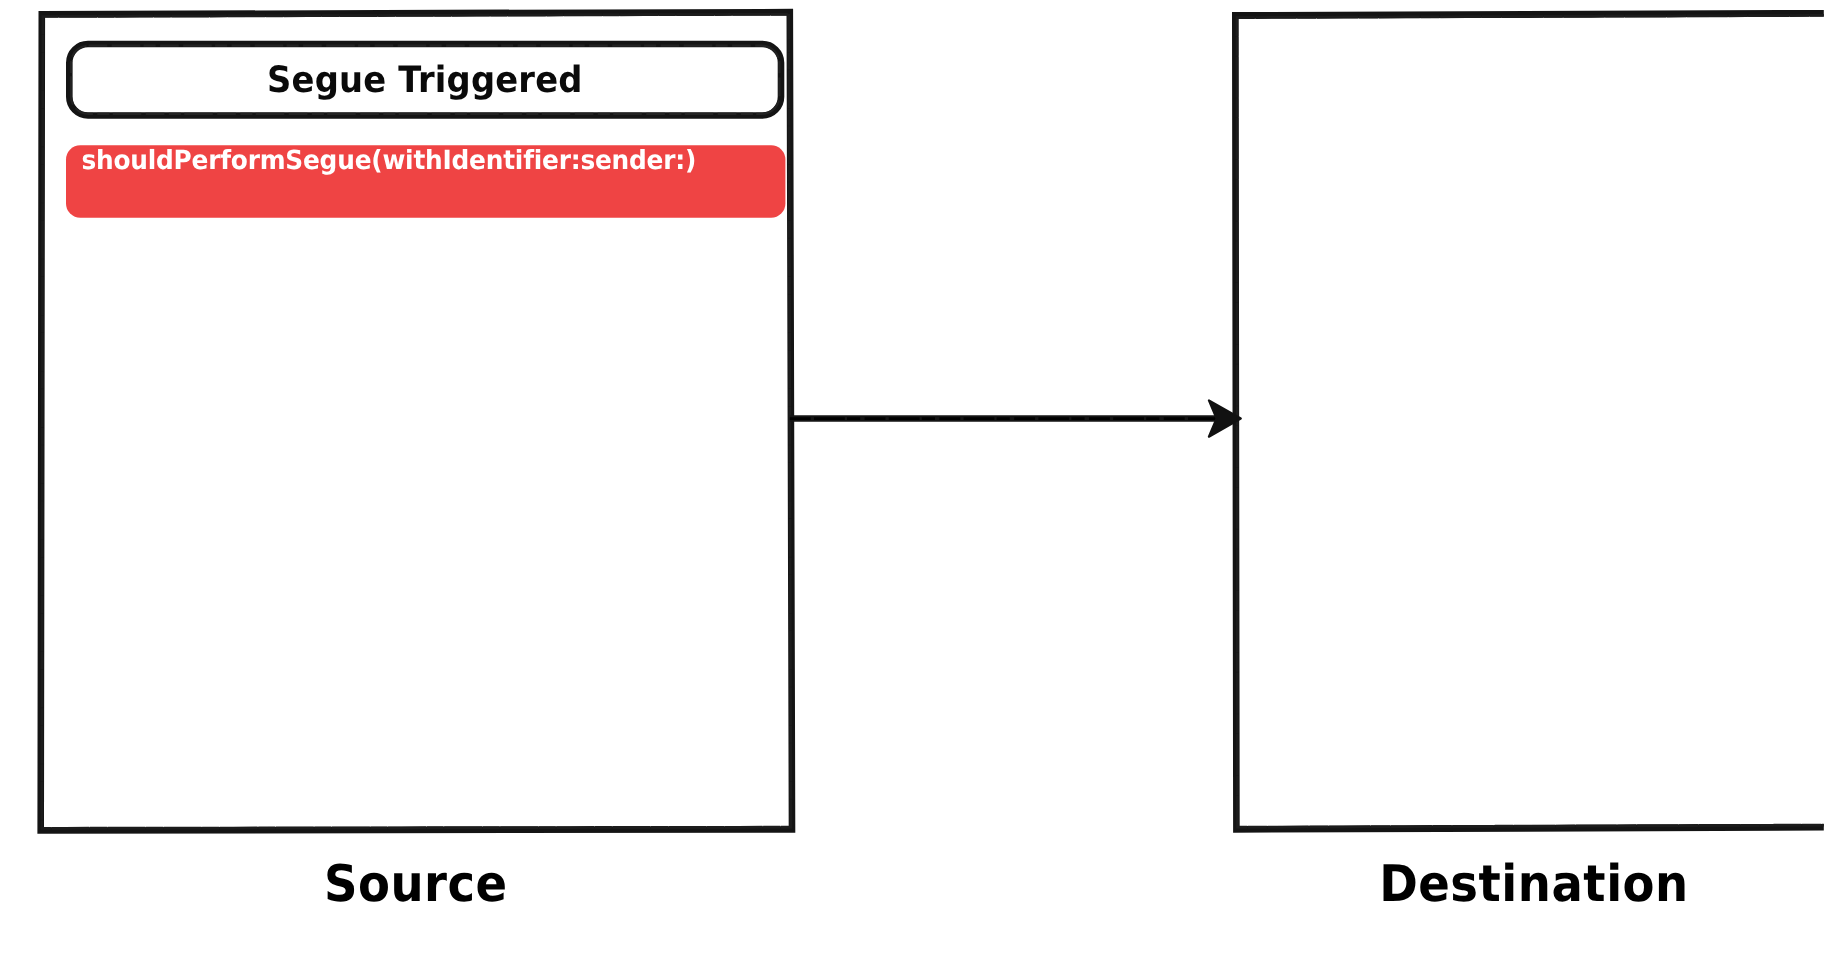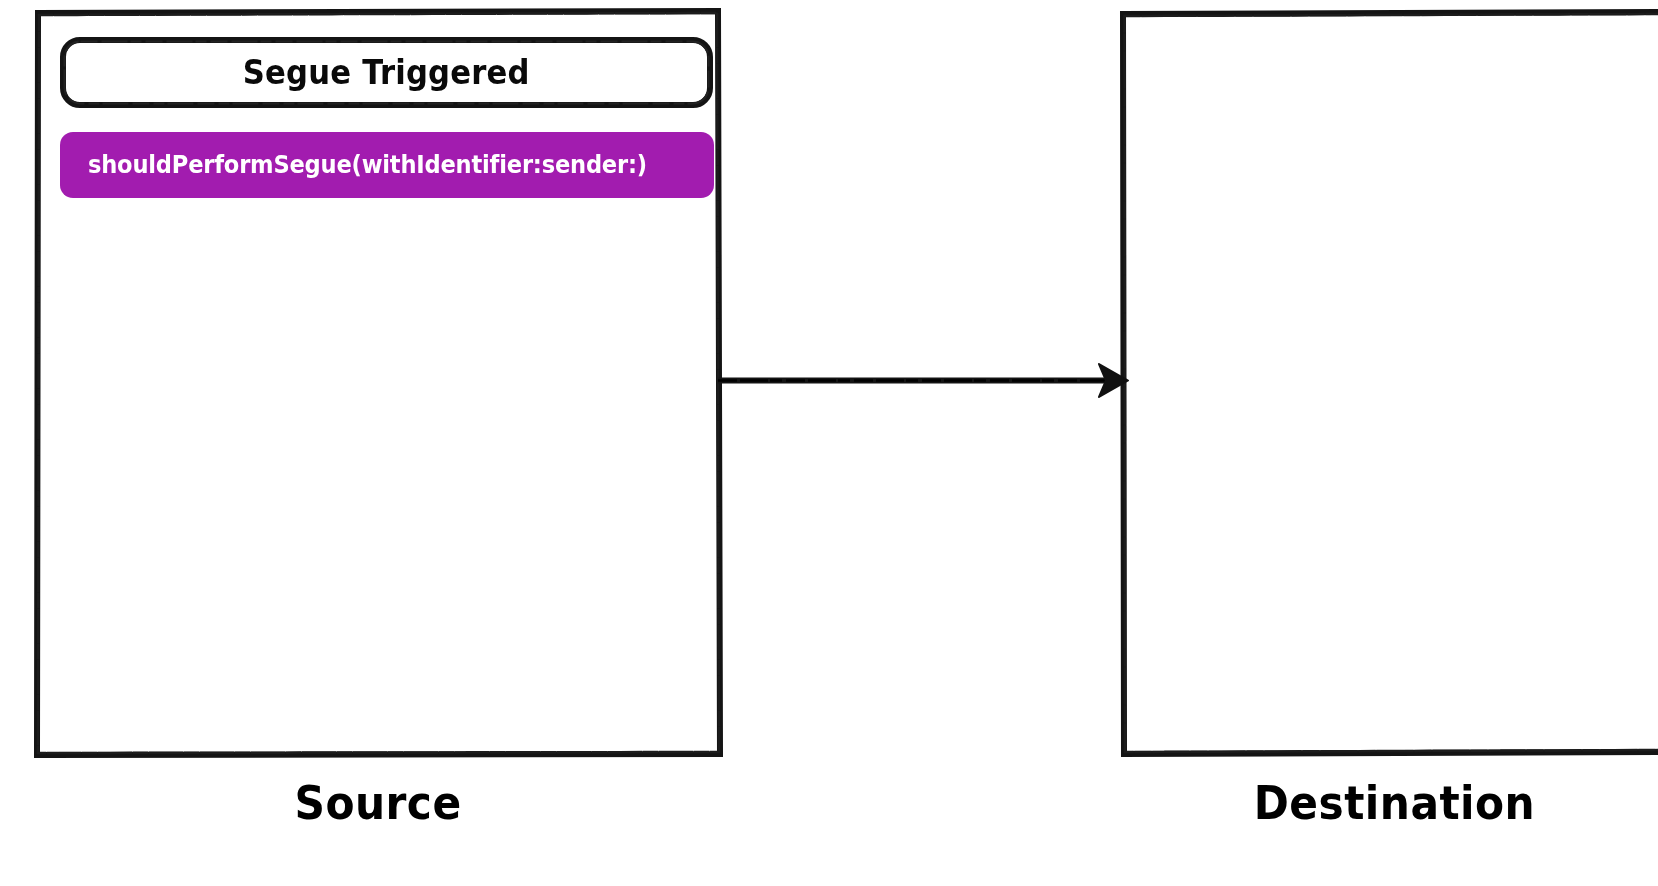--- a/index.html
+++ b/index.html
@@ -87,25 +87,24 @@
     white-space: nowrap;
   }
 
   
   .method-pill {
     position: absolute;
     left: 26px;
     top: 124px;
     width: 654px;
     height: 66px;
-    background: #a21caf;
+    background: #ef4444;
     border-radius: 13px;
     display: flex;
-    align-items: center;
-    padding-left: 28px;
+    padding-left: 14px;
     box-sizing: border-box;
   }
   .method-text {
     font-family: "DejaVu Sans", sans-serif;
     font-weight: 700;
     font-size: 24px;
     color: #ffffff;
     letter-spacing: -0.2px;
     transform: scaleX(0.94);
     transform-origin: left center;

